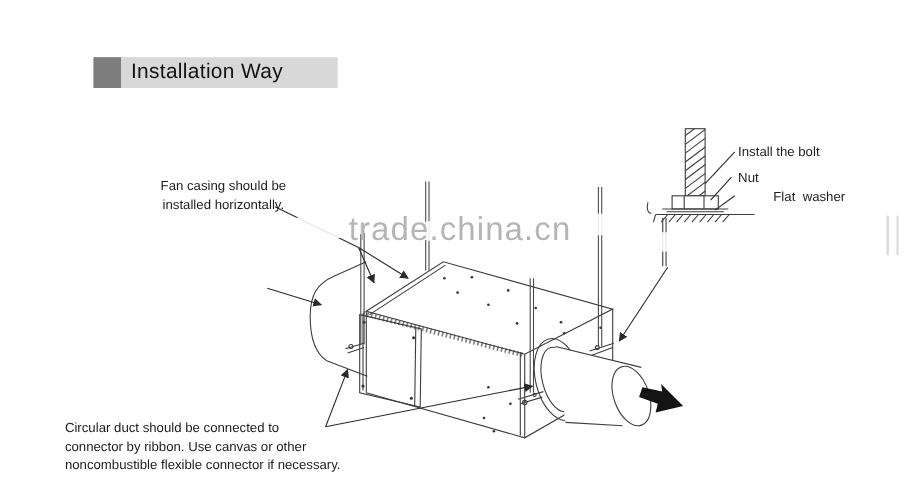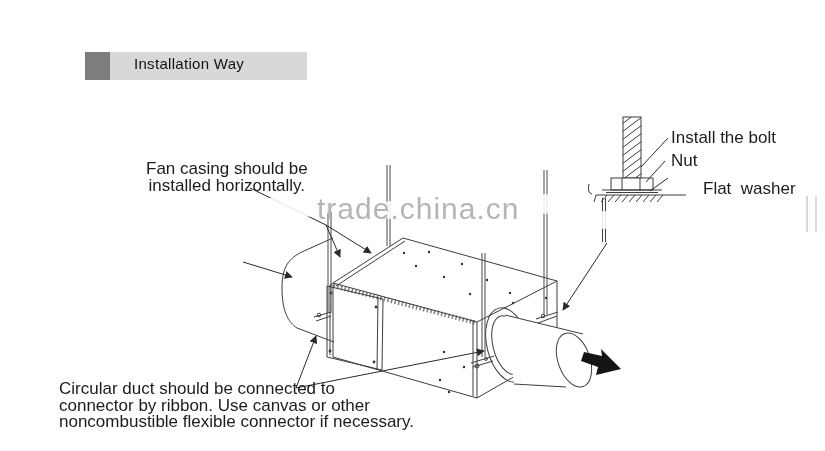--- a/index.html
+++ b/index.html
@@ -1,23 +1,23 @@
 <!DOCTYPE html>
 <html><head>
 <meta charset="utf-8">
 <style>
   html,body{margin:0;padding:0;background:#ffffff;}
   #stage{position:relative;width:825px;height:451px;background:#ffffff;overflow:hidden;
          font-family:"Liberation Sans",sans-serif;}
   #drawing{position:absolute;left:0;top:0;}
   .hdr-bar{position:absolute;left:85px;top:52px;width:222px;height:28px;background:#d8d8d8;}
   .hdr-sq{position:absolute;left:85px;top:52px;width:25px;height:28px;background:#7d7d7d;}
-  .hdr-title{position:absolute;left:134px;top:55px;font-size:15px;color:#111;
+  .hdr-title{position:absolute;left:119px;top:55px;font-size:19px;color:#111;
              letter-spacing:.3px;white-space:pre;}
-  .anno{position:absolute;font-size:17px;line-height:16.5px;color:#1c1c1c;white-space:pre-wrap;}
+  .anno{position:absolute;font-size:12px;line-height:16.5px;color:#1c1c1c;white-space:pre-wrap;}
   .watermark{position:absolute;left:317px;top:192px;font-size:30px;letter-spacing:1px;
              color:#b2b2b2;opacity:.95;white-space:pre;}
   .wm-frag{position:absolute;left:806px;top:196px;width:7px;height:36px;
            border-left:2px solid #cccccc;border-right:2px solid #d4d4d4;opacity:.8;}
 </style>
 </head>
 <body>
 
 <div id="stage">
 
@@ -178,14 +178,14 @@
 
   <div class="watermark">trade.china.cn</div>
 
   <div class="anno" style="left:146px;top:161px;text-align:center;">Fan casing should be
 installed horizontally.</div>
   <div class="anno" style="left:59px;top:381px;">Circular duct should be connected to
 connector by ribbon. Use canvas or other
 noncombustible flexible connector if necessary.</div>
   <div class="anno" style="left:671px;top:130px;">Install the bolt</div>
   <div class="anno" style="left:671px;top:153px;text-align:right;">Nut</div>
-  <div class="anno" style="left:672px;top:181px;padding-left:31px;">Flat  washer</div>
+  <div class="anno" style="left:672px;top:171px;padding-left:31px;">Flat  washer</div>
 </div>
 
 </body></html>

